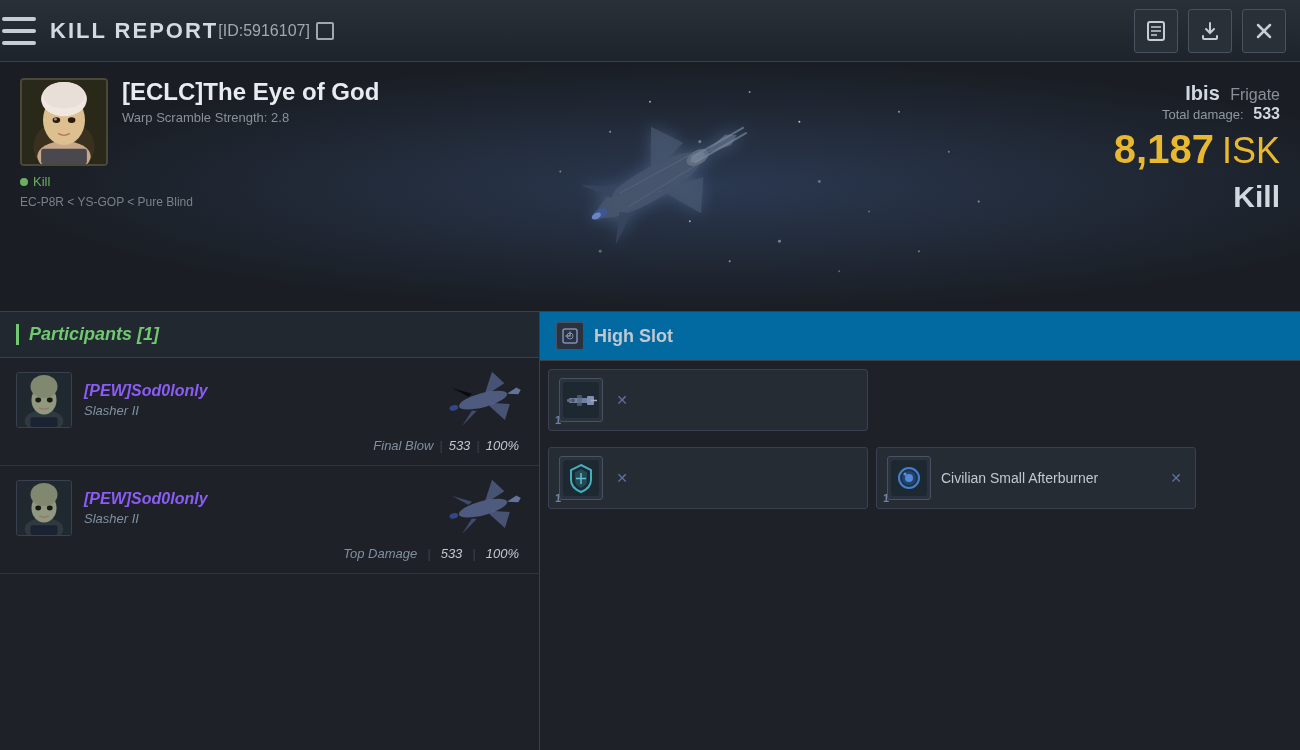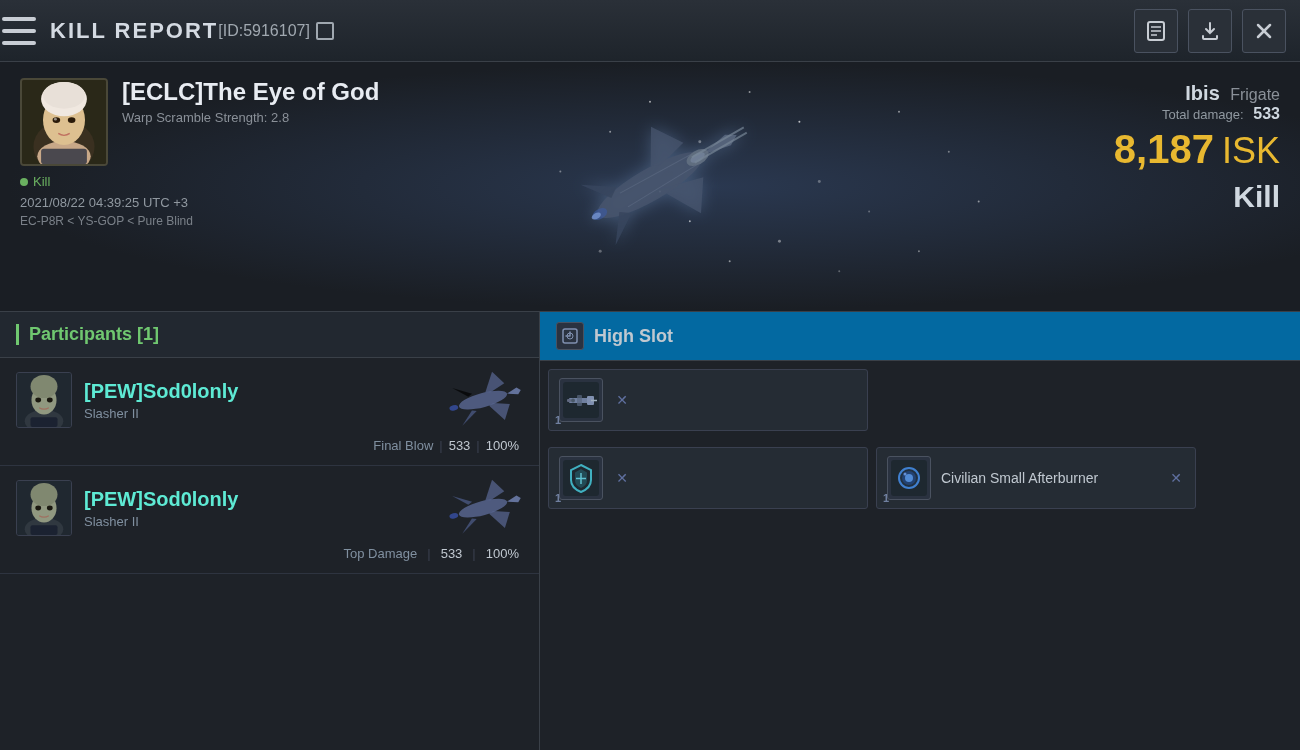--- a/index.html
+++ b/index.html
@@ -219,20 +219,21 @@
       height: calc(750px - 62px - 250px);
     }
 
     
     .participants-panel {
       width: 540px;
       background: #1e2228;
       border-right: 1px solid #3a4048;
       overflow-y: auto;
       padding: 0;
+      font-style: italic;
     }
     .panel-header {
       padding: 12px 16px;
       border-bottom: 1px solid #3a4048;
       background: #222830;
     }
     .panel-title {
       font-size: 18px;
       color: #70c870;
       font-weight: bold;
@@ -259,22 +260,22 @@
       border: 1px solid #3a4050;
       border-radius: 3px;
       flex-shrink: 0;
       display: flex;
       align-items: center;
       justify-content: center;
       overflow: hidden;
     }
     .participant-info { flex: 1; }
     .participant-name {
-      font-size: 20px;
-      color: #5eead4;
+      font-size: 16px;
+      color: #8b5cf6;
       font-weight: bold;
       margin-bottom: 3px;
     }
     .participant-ship {
       font-size: 13px;
       color: #8090a0;
     }
     .participant-ship-img {
       width: 80px;
       height: 60px;
@@ -462,21 +463,20 @@
 
           <rect x="20" y="72" width="48" height="16" rx="3" fill="#2a3040" opacity="0.8"></rect>
         </svg>
       </div>
       <div class="kill-name-block">
         <div class="kill-name">[ECLC]The Eye of God</div>
         <div class="kill-subtitle">Warp Scramble Strength: 2.8</div>
       </div>
     </div>
     <div class="kill-badge">Kill</div>
-    <div class="kill-date">2021/08/22 04:39:25 UTC +3</div>
     <div class="kill-location">EC-P8R &lt; YS-GOP &lt; Pure Blind</div>
   </div>
 
   <div class="kill-ship-center">
     <svg class="ship-svg" width="280" height="180" viewBox="0 0 280 180">
 
       <g transform="translate(140,90) rotate(-30)">
 
         <ellipse cx="0" cy="0" rx="60" ry="16" fill="#4a5870" opacity="0.9"></ellipse>
 

